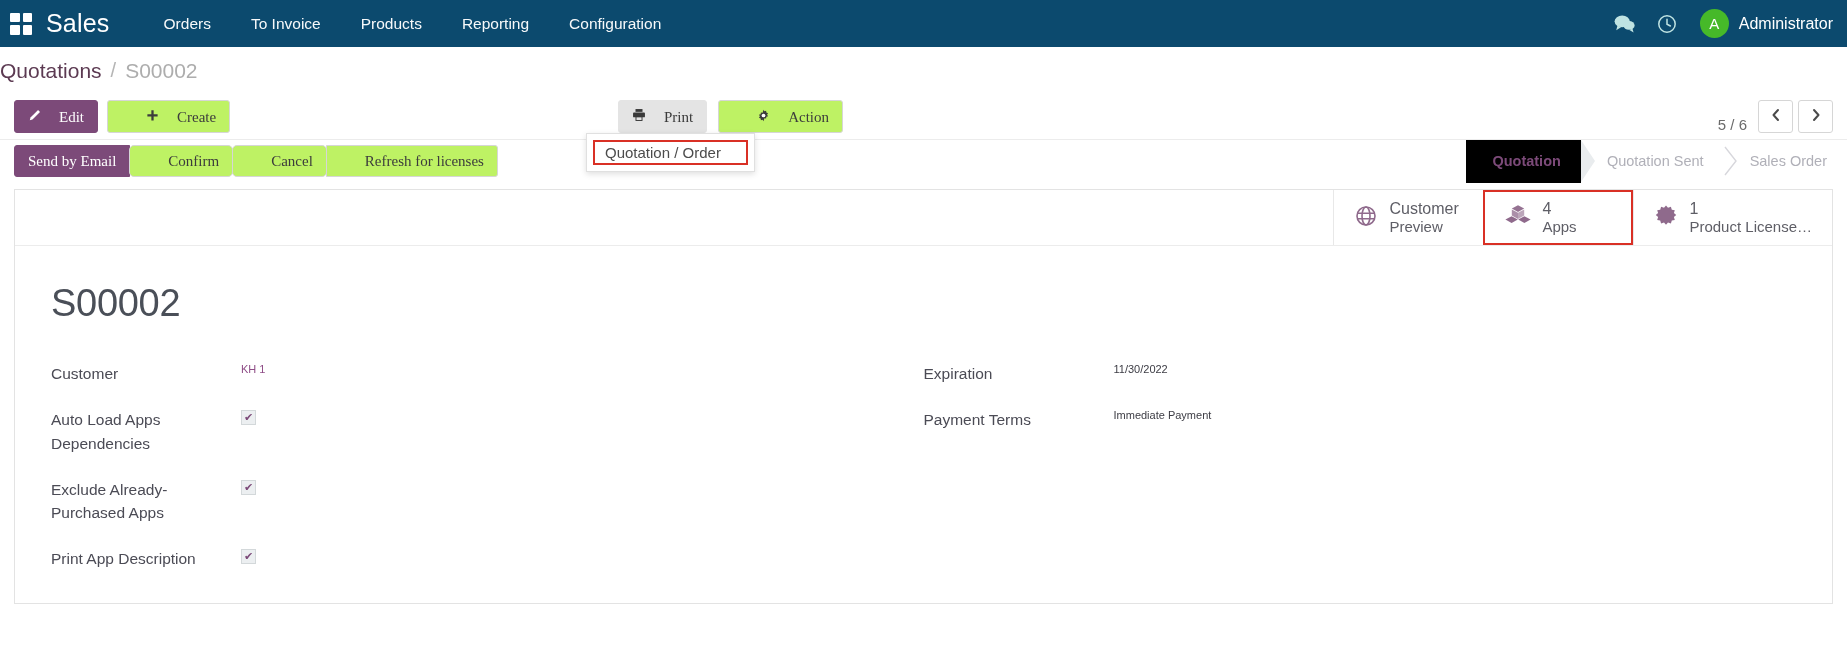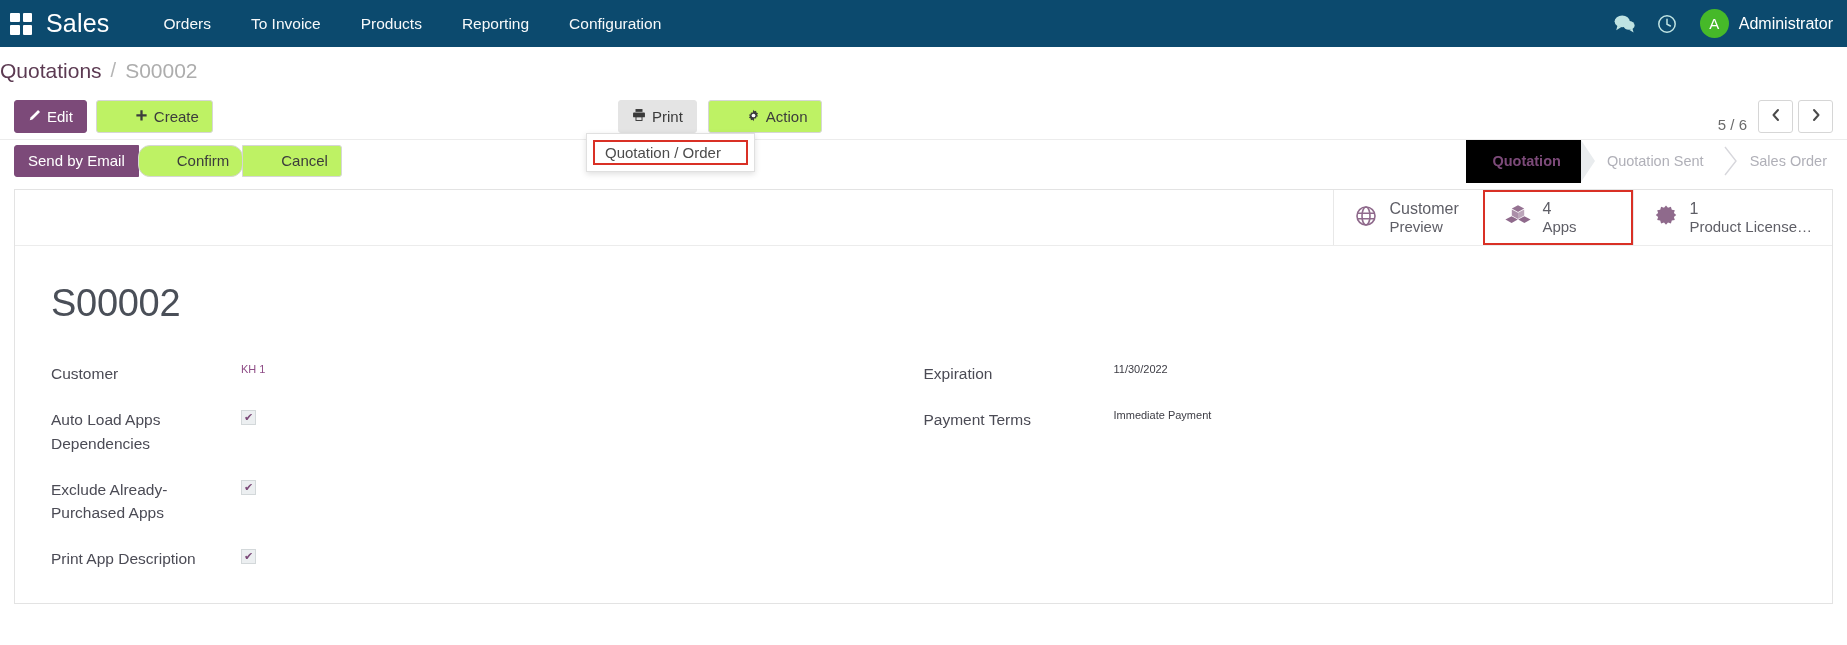--- a/index.html
+++ b/index.html
@@ -41,31 +41,31 @@
   .bc-current { font-size:21px; color:#adadad; }
 
   
   .cp {
     position: relative;
     background:#ffffff;
     padding: 0 14px 0 14px;
   }
   .cp-row1 { display:flex; align-items:center; height: 45px; position:relative; }
   .btn {
-    font-family:Liberation Sans, sans-serif;
+    font-family:Liberation Serif, serif;
     font-size: 15px;
     border:1px solid #d6d6d6;
     background:#ffffff;
     color:#3c3c3c;
     padding: 6px 13px;
     border-radius: 3px;
     cursor:pointer;
     display:inline-flex;
     align-items:center;
-    gap:6px;
+    gap:18px;
     line-height:1.2;
     white-space:nowrap;
     height:33px;
   }
   .btn-primary { background:#7c4a79; border-color:#7c4a79; color:#ffffff; }
   .btn-secondary { background:#bef264;padding-left:38px; }
   .btn-group-left { display:flex; gap:9px; }
   .cp-mid { position:absolute; left:604px; top:0; display:flex; gap:11px; align-items:center; height:45px; }
   .btn-print { background:#e4e4e4; border-color:#e4e4e4; color:#3a3a3a; }
   .pager { margin-left:auto; display:flex; align-items:flex-end; gap:5px; }
@@ -90,21 +90,21 @@
   }
   .dropdown-item {
     font-size:15px; color:#4c4c4c; padding: 2px 10px; cursor:pointer;
     white-space:nowrap;
     border: 2px solid #d93025;
     margin: 0 6px;
   }
 
   .cp-row2 { display:flex; align-items:center; height:43px; border-top:1px solid #ececec; margin-left:-14px; margin-right:-14px; padding-left:14px; padding-right:0; position:relative; }
   .btn-group2 { display:flex; }
-  .btn-group2 .btn { border-radius:12px; margin-left:-1px; height:32px; }
+  .btn-group2 .btn { border-radius:5px; margin-left:-1px; height:32px; }
   .btn-group2 .btn:first-child { border-radius:3px 0 0 3px; margin-left:0; }
   .btn-group2 .btn:last-child { border-radius:0 3px 3px 0; }
 
   
   .statusbar { margin-left:auto; display:flex; align-items:stretch; height:43px; }
   .st-item {
     position:relative;
     display:flex; align-items:center;
     padding: 0 20px 0 26px;
     font-size:14.5px;
@@ -269,20 +269,21 @@
         </span>
       </div>
     </div>
   </div>
 
   <div class="cp-row2">
     <div class="btn-group2">
       <button class="btn btn-primary">Send by Email</button>
       <button class="btn btn-secondary">Confirm</button>
       <button class="btn btn-secondary">Cancel</button>
+      <button class="btn btn-secondary">Refresh for licenses</button>
     </div>
 
     <div class="statusbar">
       <div class="st-item active">
         <span>Quotation</span>
       </div>
       <div class="st-item">
         <span>Quotation Sent</span>
         <svg class="chev" viewBox="0 0 16 30" fill="none" stroke="#d7d7dc" stroke-width="1.4">
             <path d="M2 1 L13 15 L2 29"></path>

